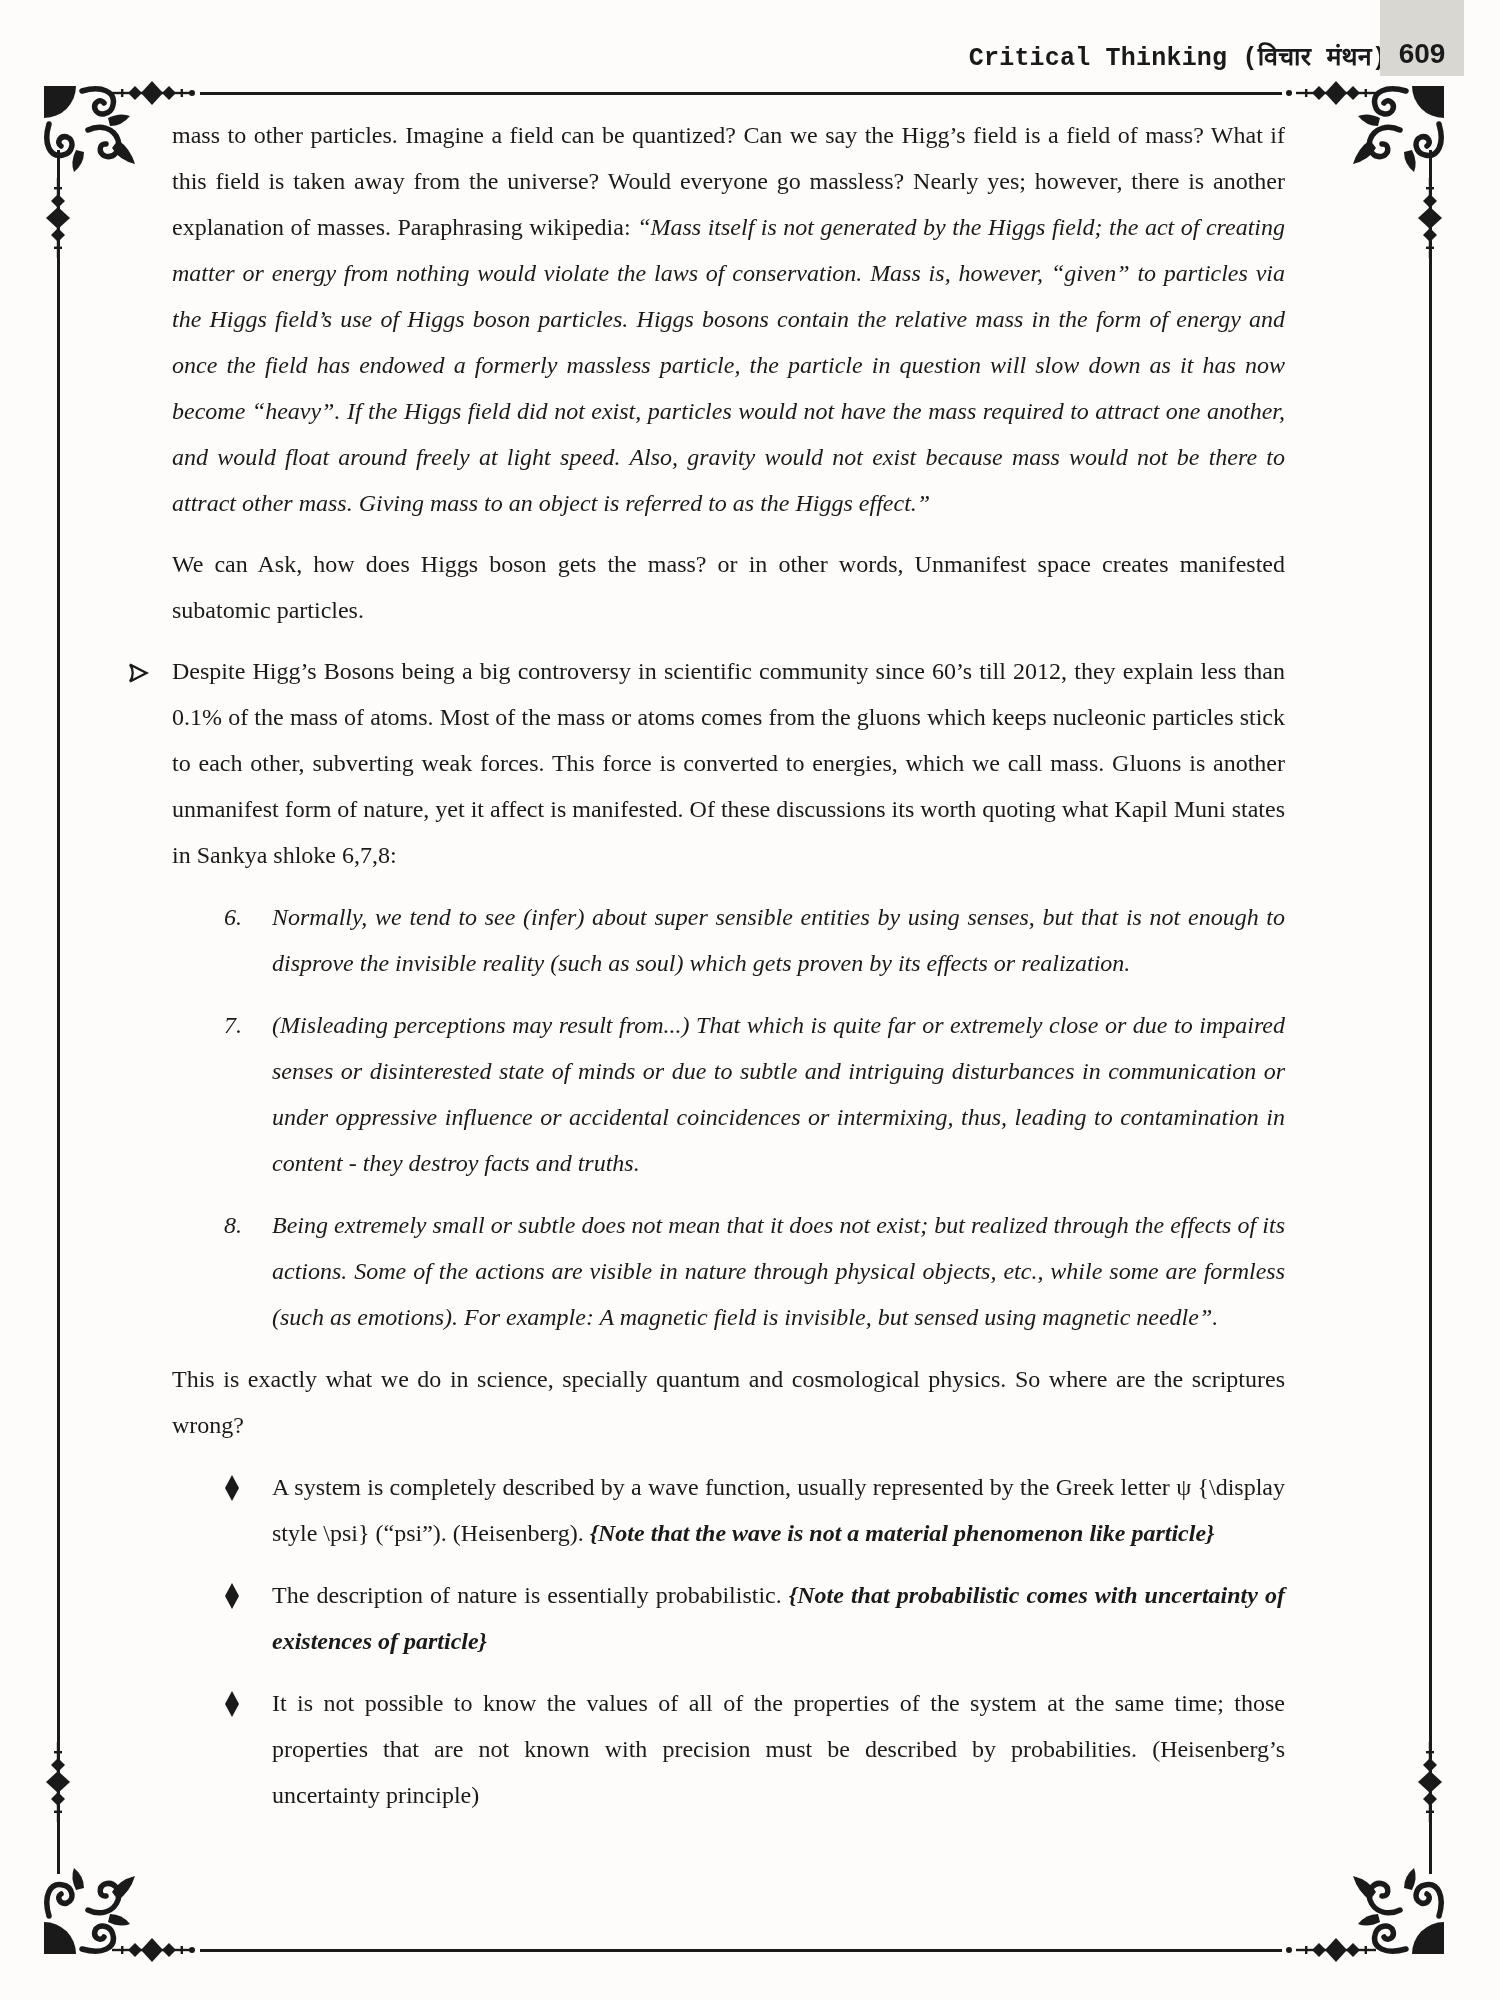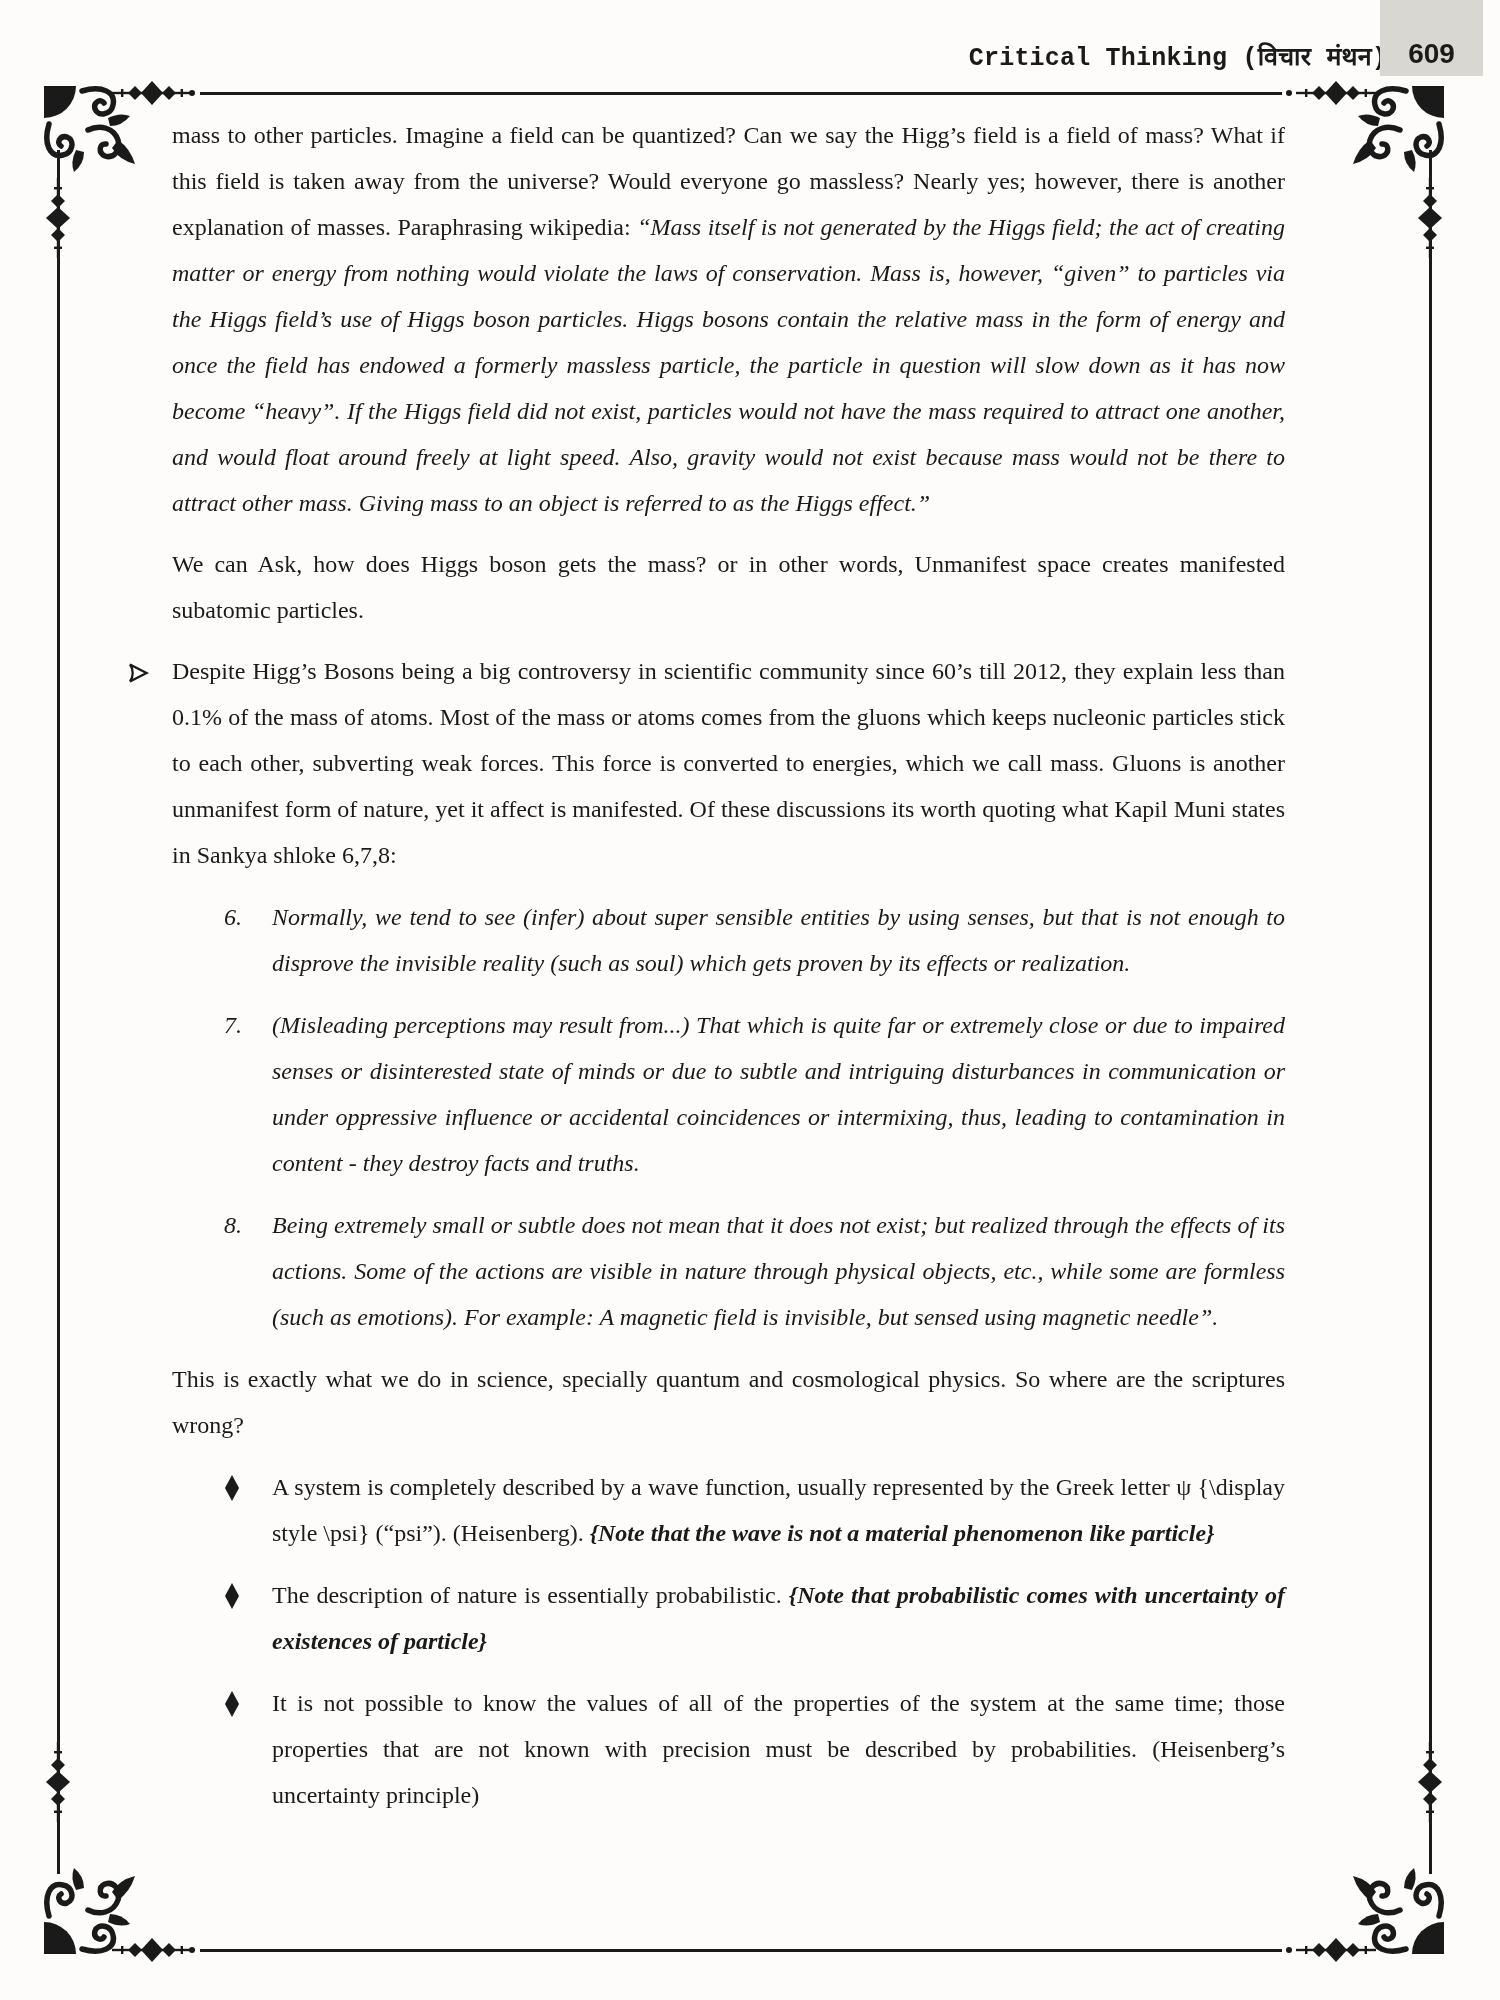--- a/index.html
+++ b/index.html
@@ -12,21 +12,21 @@
     position:absolute; left:0; top:0; width:1500px; height:2000px;
     background:#fdfcfa; color:#1a1a1a; overflow:hidden;
   }
   
   .header-title {
     position:absolute; top:38px; left:0; width:1367px; text-align:right;
     font-family:Liberation Mono, monospace;
     font-weight:bold; font-size:25px; letter-spacing:0.2px;padding-left:20px;
   }
   .pagenum-box {
-    position:absolute; left:1380px; top:0; width:103px; height:76px;
+    position:absolute; left:1380px; top:0; width:84px; height:76px;
     background:#d8d7d2;
   }
   .pagenum {
     position:absolute; bottom:6px; left:0; width:100%; text-align:center;
     font-family:"Liberation Sans","DejaVu Sans",sans-serif;
     font-weight:bold; font-size:28px;
   }
   
   .rule-h { position:absolute; height:2.5px; background:#1a1a1a; }
   .rule-v { position:absolute; width:2.5px;  background:#1a1a1a; }

